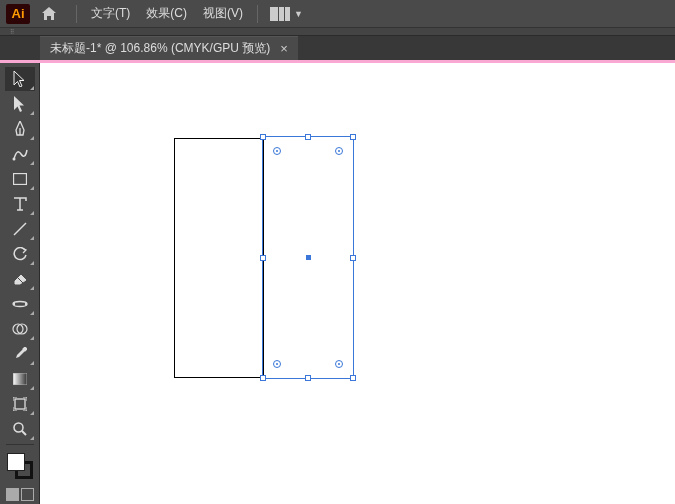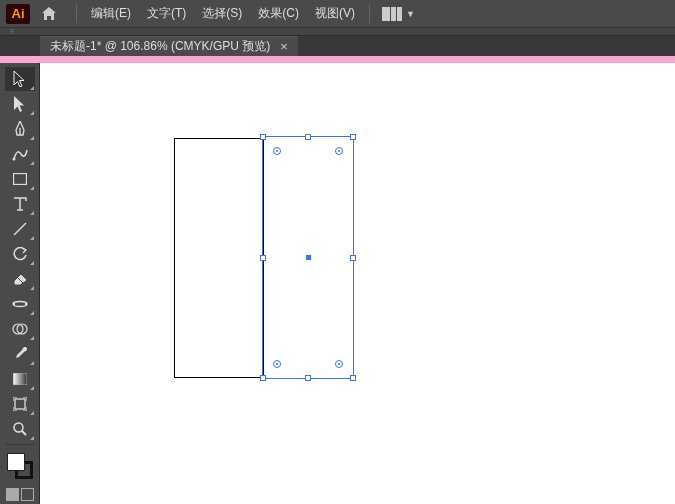--- a/index.html
+++ b/index.html
@@ -61,21 +61,21 @@
   }
   .controlbar .dots { color:#888; font-size:6px; letter-spacing:1px; line-height:6px;}
 
   
   .tabbar {
     height: 27px;
     background: #383838;
     display: flex;
     align-items: stretch;
     padding-left: 40px;
-    border-bottom: 7px solid #f9a8d4;
+    border-bottom: 3px solid #f9a8d4;
   }
   .tab {
     background: #4a4a4a;
     border-top: 1px solid #555;
     display: flex; align-items: center;
     padding: 0 10px;
     color: #ddd;
     font-size: 12px;
     gap: 10px;
   }
@@ -165,23 +165,21 @@
 <body>
 
 <div class="menubar">
   <div class="app-logo">Ai</div>
   <div class="home-icon">
     <svg width="16" height="14" viewBox="0 0 16 14">
         <path d="M8 0 L15 6 L13 6 L13 13 L10 13 L10 9 L6 9 L6 13 L3 13 L3 6 L1 6 Z" fill="#ccc"></path>
       </svg>
   </div>
   <div class="menu-divider"></div>
-  <div class="menu-item">编辑(E)</div>
   <div class="menu-item">文字(T)</div>
-  <div class="menu-item">选择(S)</div>
   <div class="menu-item">效果(C)</div>
   <div class="menu-item">视图(V)</div>
   <div class="menu-divider"></div>
   <div class="arrange-icon">
     <span></span>
       <span></span>
       <span></span>
   </div>
   <span class="chev">▼</span>
 </div>

